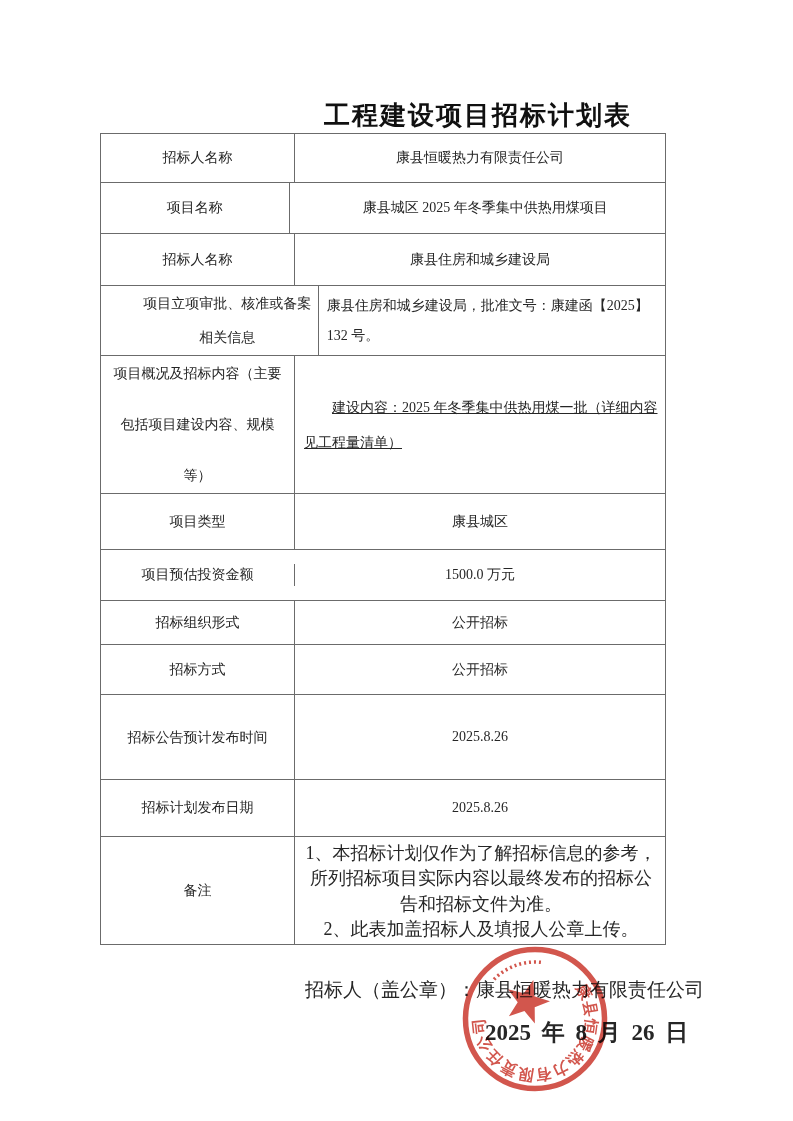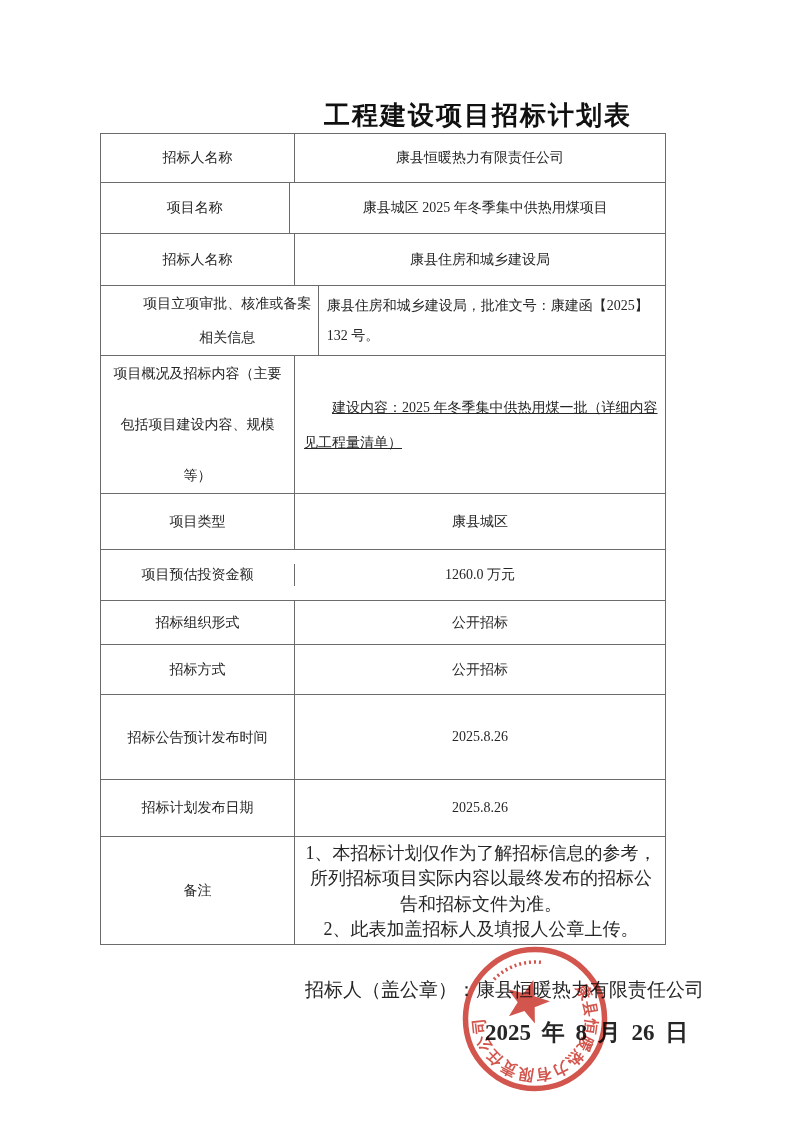--- a/index.html
+++ b/index.html
@@ -167,21 +167,21 @@
       <div class="cell cell-value">
           <span>康县城区</span>
         </div>
     </div>
 
     <div class="t-row r7">
       <div class="cell cell-label">
           <span>项目预估投资金额</span>
         </div>
       <div class="cell cell-value">
-          <span>1260.0 万元</span>
+          <span>1500.0 万元</span>
         </div>
     </div>
 
     <div class="t-row r8">
       <div class="cell cell-label">
           <span>招标组织形式</span>
         </div>
       <div class="cell cell-value">
           <span>公开招标</span>
         </div>

